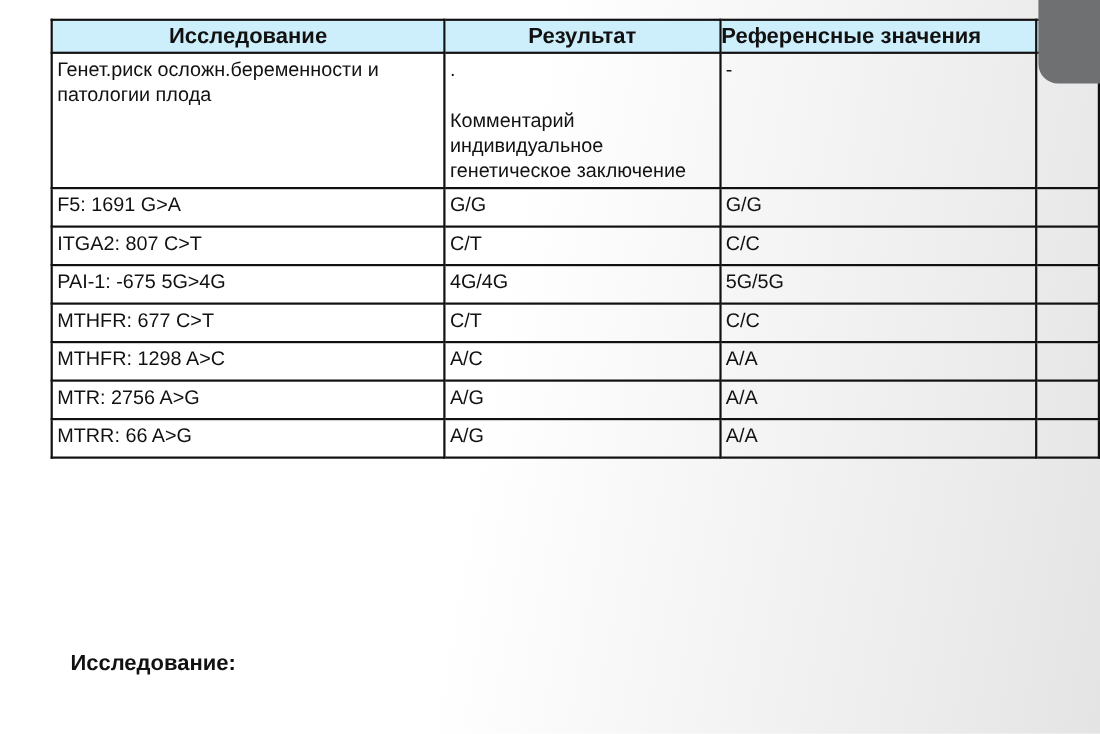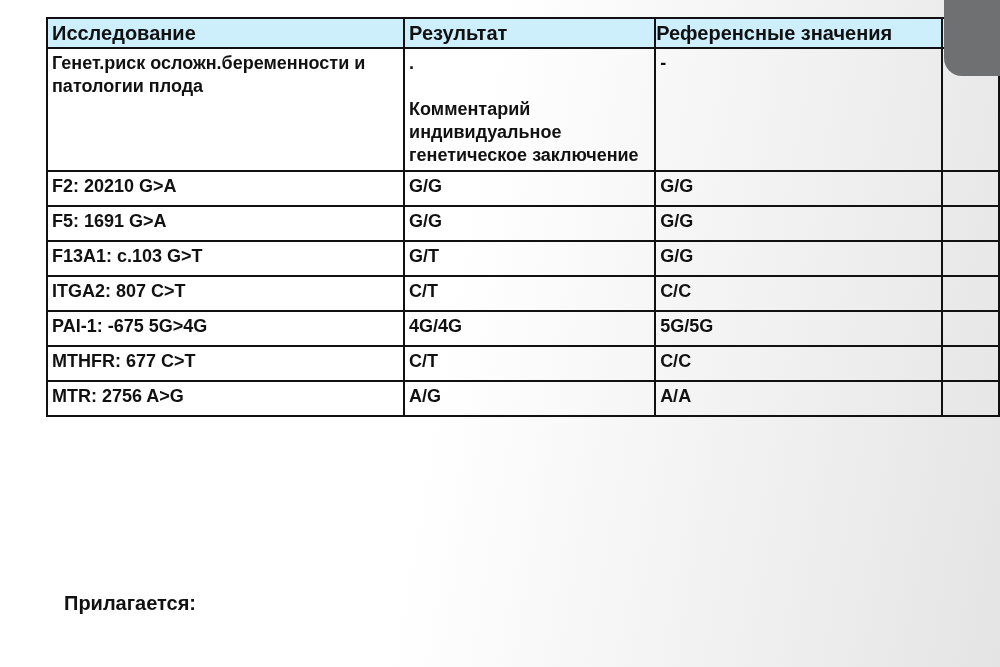--- a/index.html
+++ b/index.html
@@ -7,25 +7,25 @@
     width:1000px; height:667px; overflow:hidden; position:relative;
     background: linear-gradient(100deg, #ffffff 0%, #ffffff 45%, #ececec 85%, #e4e4e4 100%);
     font-family: "Liberation Sans", sans-serif; color:#111;
   }
   .table {
     position:absolute; left:46px; top:17px;
     border-collapse:collapse; table-layout:fixed;
   }
   .table td, .table th {
     border:2px solid #111; padding:0 4px; vertical-align:top;
-    font-size:18px; line-height:23px; text-align:left; font-weight:bold;
+    font-size:18px; line-height:23px; text-align:left; font-weight:normal;
   }
   .table th {
     background:#cdeefb; font-weight:bold; font-size:20px; height:28px;
-    text-align:left; vertical-align:middle; white-space:nowrap; overflow:hidden;
+    text-align:center; vertical-align:middle; white-space:nowrap; overflow:hidden;
   }
   .table th.ref { text-align:left; padding-left:0; }
   .table td { height:30px; padding-top:3px; }
   .table tr.first td { height:118px; }
   .dot { display:block; height:46px; }
   .overlay {
     position:absolute; right:0; top:0; width:56px; height:76px;
     background:#6e7072; border-bottom-left-radius:18px;
   }
   .comment {
@@ -54,35 +54,23 @@
   <tbody id="tbody">
     <tr class="first">
       <td>Генет.риск осложн.беременности и патологии плода</td>
       <td>
         <span class="dot">.</span>
         <span>Комментарий индивидуальное генетическое заключение</span>
       </td>
       <td>-</td>
       <td></td>
     </tr>
-  <tr>
-        <td>F2: 20210 G&gt;A</td>
-        <td>G/G</td>
-        <td>G/G</td>
-        <td></td>
-      </tr>
       <tr>
         <td>F5: 1691 G&gt;A</td>
         <td>G/G</td>
-        <td>G/G</td>
-        <td></td>
-      </tr>
-      <tr>
-        <td>F13A1: c.103 G&gt;T</td>
-        <td>G/T</td>
         <td>G/G</td>
         <td></td>
       </tr>
       <tr>
         <td>ITGA2: 807 C&gt;T</td>
         <td>C/T</td>
         <td>C/C</td>
         <td></td>
       </tr>
       <tr>
@@ -91,23 +79,35 @@
         <td>5G/5G</td>
         <td></td>
       </tr>
       <tr>
         <td>MTHFR: 677 C&gt;T</td>
         <td>C/T</td>
         <td>C/C</td>
         <td></td>
       </tr>
       <tr>
+        <td>MTHFR: 1298 A&gt;C</td>
+        <td>A/C</td>
+        <td>A/A</td>
+        <td></td>
+      </tr>
+      <tr>
         <td>MTR: 2756 A&gt;G</td>
+        <td>A/G</td>
+        <td>A/A</td>
+        <td></td>
+      </tr>
+      <tr>
+        <td>MTRR: 66 A&gt;G</td>
         <td>A/G</td>
         <td>A/A</td>
         <td></td>
       </tr>
     </tbody>
 </table>
 
 <div class="overlay"></div>
 
-<div class="comment">Прилагается:</div>
+<div class="comment">Исследование:</div>
 
 </body></html>

